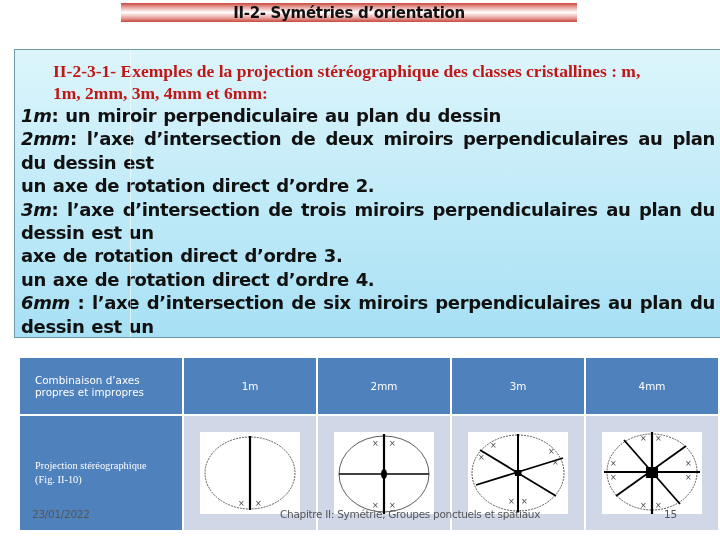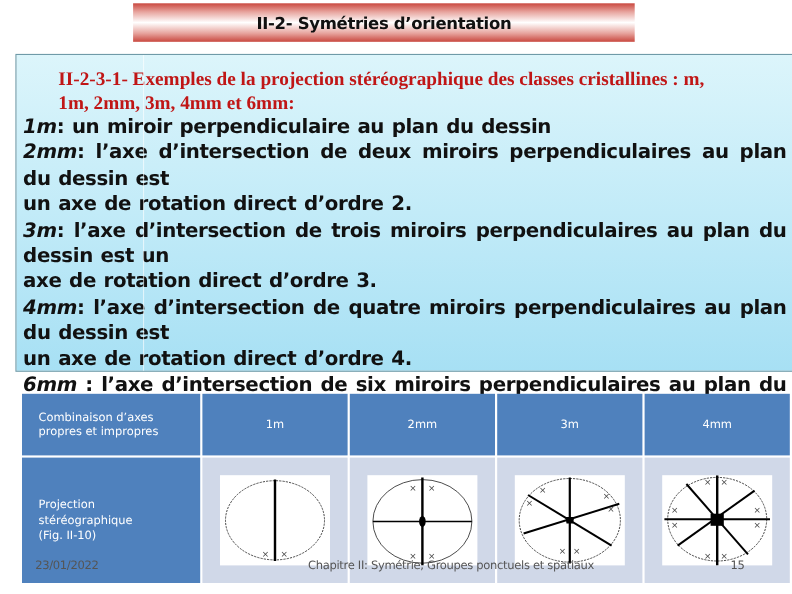--- a/index.html
+++ b/index.html
@@ -1,20 +1,20 @@
 <!DOCTYPE html>
 <html><head>
   <meta charset="utf-8">
   <style>
     * { box-sizing: border-box; margin: 0; padding: 0; }
     html, body { width: 720px; height: 540px; overflow: hidden; background: #ffffff; }
     body { position: relative; font-family: "DejaVu Sans", sans-serif; }
 
     .title-bar {
-      position: absolute; left: 121px; top: 3px; width: 456px; height: 35px;
+      position: absolute; left: 121px; top: 3px; width: 456px; height: 19px;
       background: linear-gradient(to bottom, #c9483f 0%, #e7a39d 22%, #ffffff 50%, #e7a39d 78%, #c9483f 100%);
       display: flex; align-items: center; justify-content: center;
     }
     .title-bar span {
       font-family: "DejaVu Sans", sans-serif; font-weight: bold; font-size: 15px; color: #111;
       letter-spacing: -0.3px;
     }
 
     .text-box {
       position: absolute; left: 14px; top: 49px; width: 720px; height: 289px;
@@ -40,21 +40,21 @@
       position: absolute; left: 18px; top: 356px; border-collapse: separate; border-spacing: 2px;
     }
     table.sym td {
       padding: 16px; vertical-align: middle;
     }
     .hdr td { height: 39px; background: #4f81bd; color: #fff; font-size: 10.4px; text-align: center; }
     .hdr td.first { width: 230px; text-align: left; padding-left: 15px; }
     .hdr td.col { width: 115px; }
     .hdr td.col-last { width: 115px; }
     .row2 td { height: 100px; background: #d0d8e8; }
-    .row2 td.first { background: #4f81bd; color: #fff; font-size: 10.4px; text-align: left; padding-left: 15px; line-height: 14px; }
+    .row2 td.first { background: #4f81bd; color: #fff; font-size: 10.4px; text-align: left; padding-left: 15px; line-height: 14px; font-family: Liberation Serif, serif; }
     .fig {
       width: 100px; height: 82px; background: #fff; margin: 0 auto; display: block;
     }
 
     .footer-date, .footer-center, .footer-page {
       position: absolute; top: 508px; font-size: 10.5px; color: #555; letter-spacing: -0.3px;
     }
     .footer-date { left: 32px; }
     .footer-center { left: 280px; }
     .footer-page { left: 664px; }
@@ -74,21 +74,20 @@
   </div>
 
   <div class="line"><i>1m</i><span>: </span><span>un miroir perpendiculaire au plan du dessin</span></div>
 
   <div class="line"><i>2mm</i><span>: </span><span>l’axe d’intersection de deux miroirs perpendiculaires au plan du dessin est</span></div>
   <div class="line">un axe de rotation direct d’ordre 2.</div>
 
   <div class="line"><i>3m</i><span>: </span><span>l’axe d’intersection de trois miroirs perpendiculaires au plan du dessin est un</span></div>
   <div class="line">axe de rotation direct d’ordre 3.</div>
 
-  <div class="line"><i>4mm</i><span>: </span><span>l’axe d’intersection de quatre miroirs perpendiculaires au plan du dessin est</span></div>
   <div class="line">un axe de rotation direct d’ordre 4.</div>
 
   <div class="line"><i>6mm</i><span> : </span><span>l’axe d’intersection de six miroirs perpendiculaires au plan du dessin est un</span></div>
 </div>
 
 <table class="sym">
   <tbody>
       <tr class="hdr">
     <td class="first">Combinaison d’axes propres et impropres</td>
     <td class="col">1m</td>

